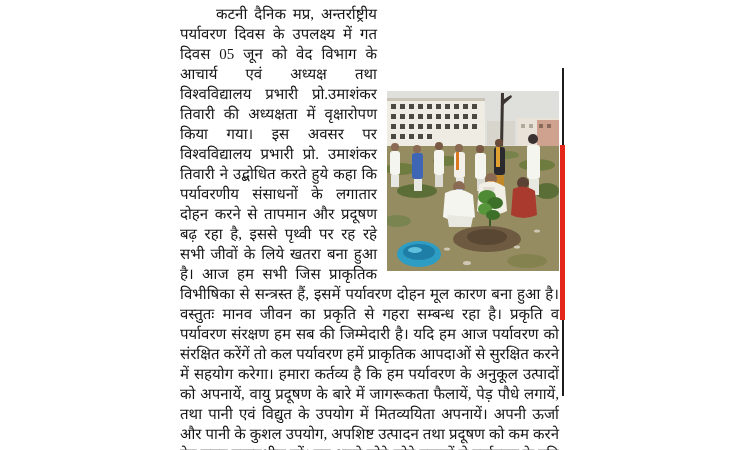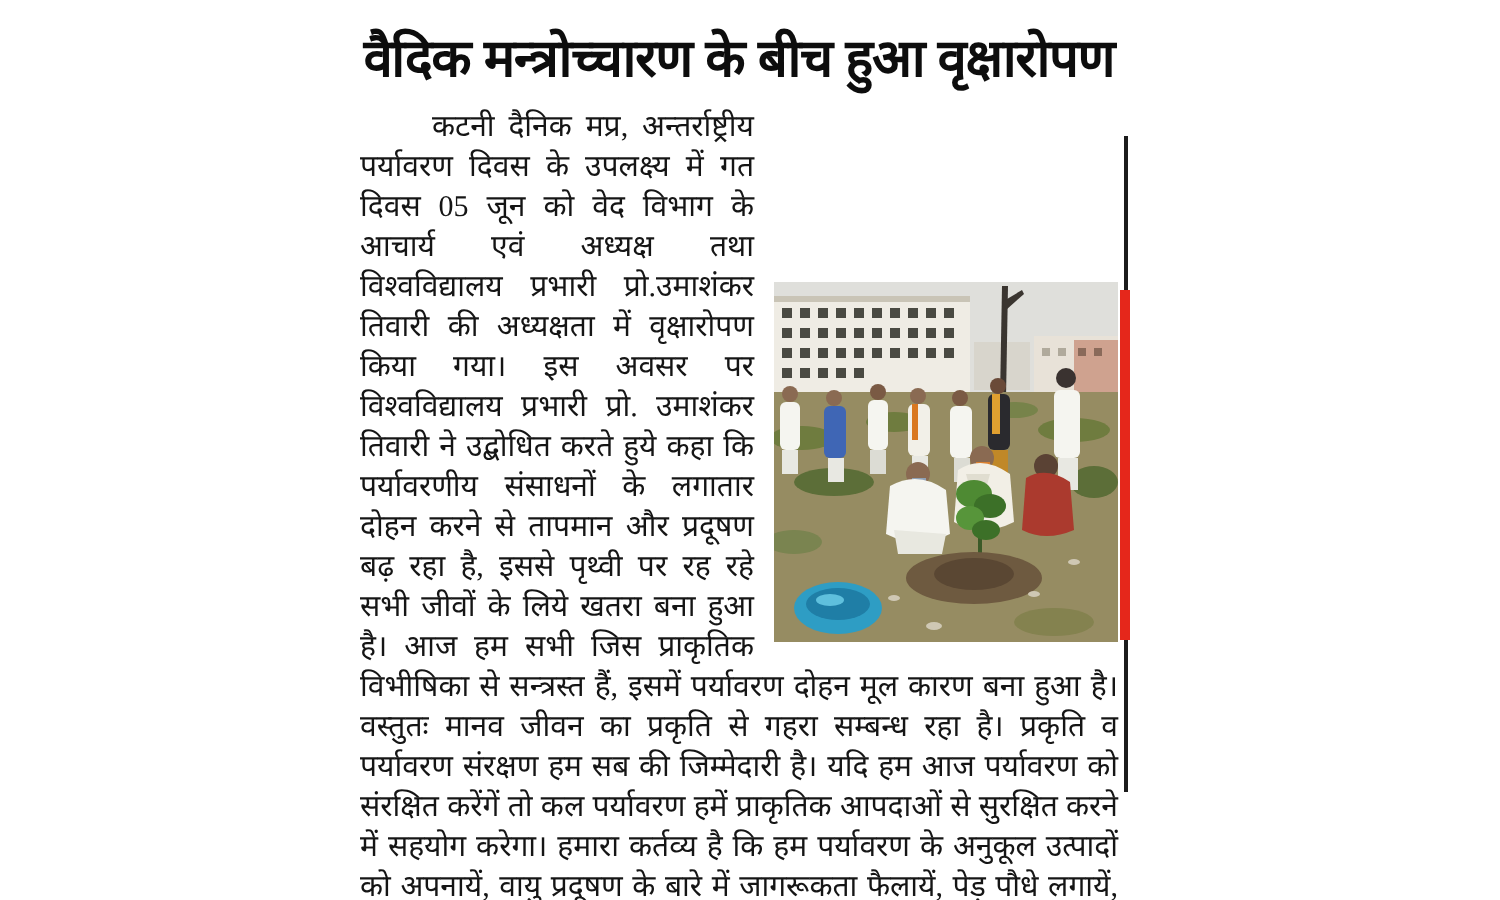--- a/index.html
+++ b/index.html
@@ -57,21 +57,20 @@
   .rule-red        { left: 560px; top: 145px; width: 5px; height: 175px; background: #e5271b; }
   .rule-black-bot  { left: 562px; top: 320px; width: 2px; height: 76px;  background: #1c1c1c; }
 </style>
 </head>
 <body>
 
 <div class="page">
 
   <div class="article">
 
-    <div class="headline">वैदिक मन्त्रोच्चारण के बीच हुआ वृक्षारोपण</div>
 
     <p class="body-copy">
       <span class="photo-float">
 
         <svg width="172" height="180" viewBox="0 0 172 180" xmlns="http://www.w3.org/2000/svg">
 
           <rect x="0" y="0" width="172" height="62" fill="#dfdfdb"></rect>
 
           <g>
             <rect x="0" y="7" width="98" height="50" fill="#efece4"></rect>

